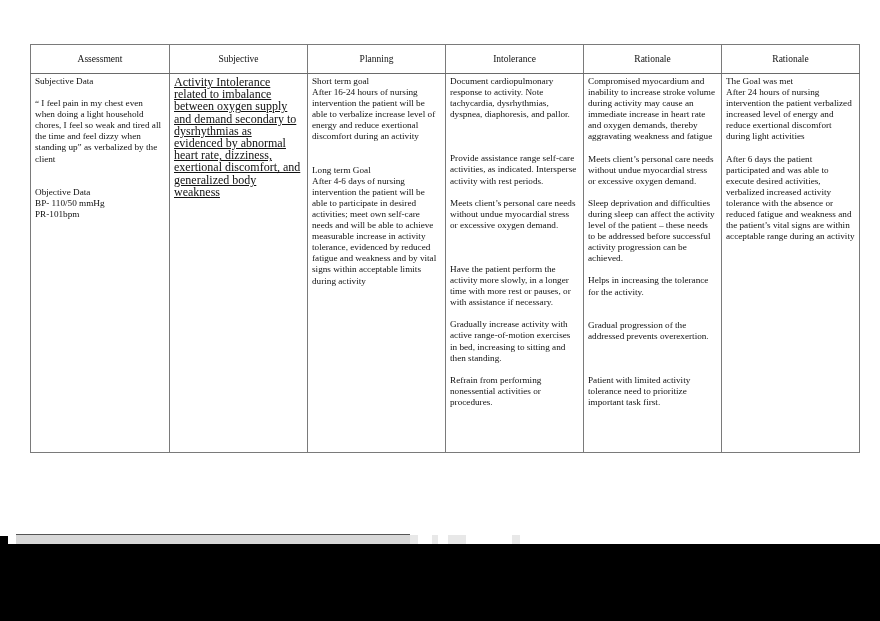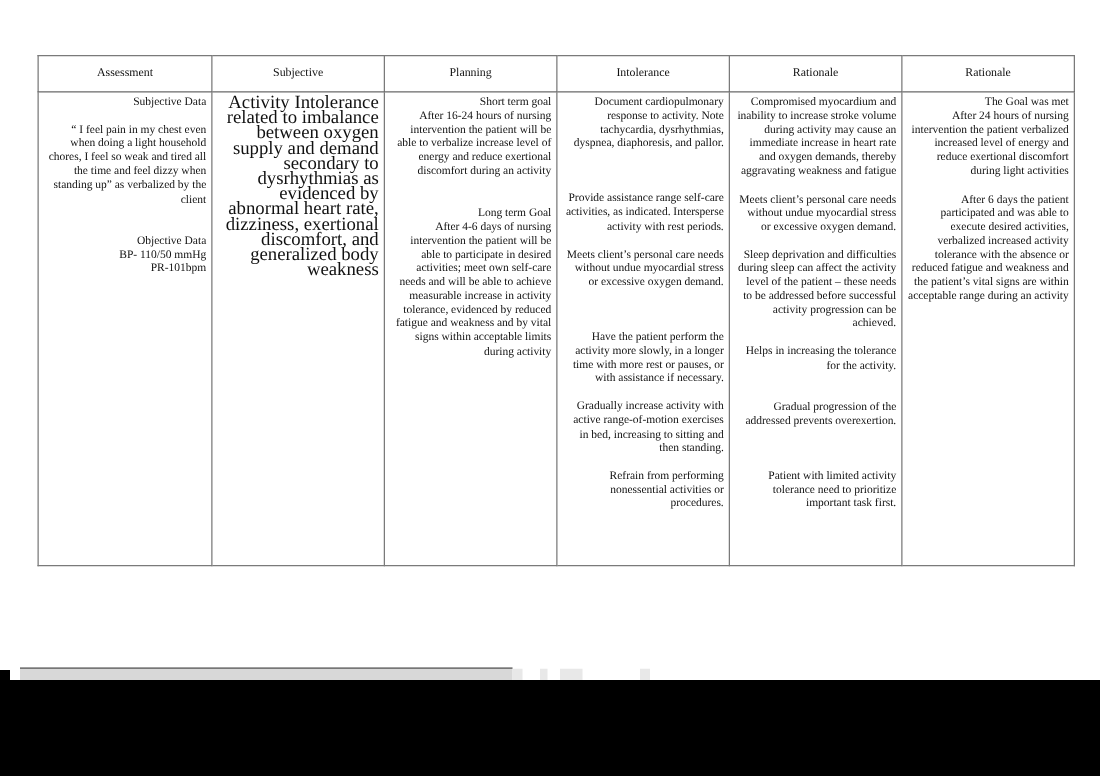--- a/index.html
+++ b/index.html
@@ -40,25 +40,26 @@
       padding: 0;
       border-bottom: 1.5px solid #6a6a6a;
     }
     table.ncp td {
       height: 374px;
       padding: 2px 4px 2px 4px;
       font-size: 9.2px;
       line-height: 11.1px;
     }
     col.c { width: 138px; }
-    .block { display: block; white-space: normal; text-align: right; }
+    .block { display: block; white-space: normal; }
     .gap { display: block; }
     .diag {
-      font-size: 15px;
+      font-size: 12px;
       line-height: 12.2px;
+      text-decoration: underline;
     }
     
     .strip {
       position: absolute;
       left: 16px;
       top: 534px;
       width: 394px;
       height: 10px;
       background: #d8d8d8;
       border-top: 1px solid #555;

